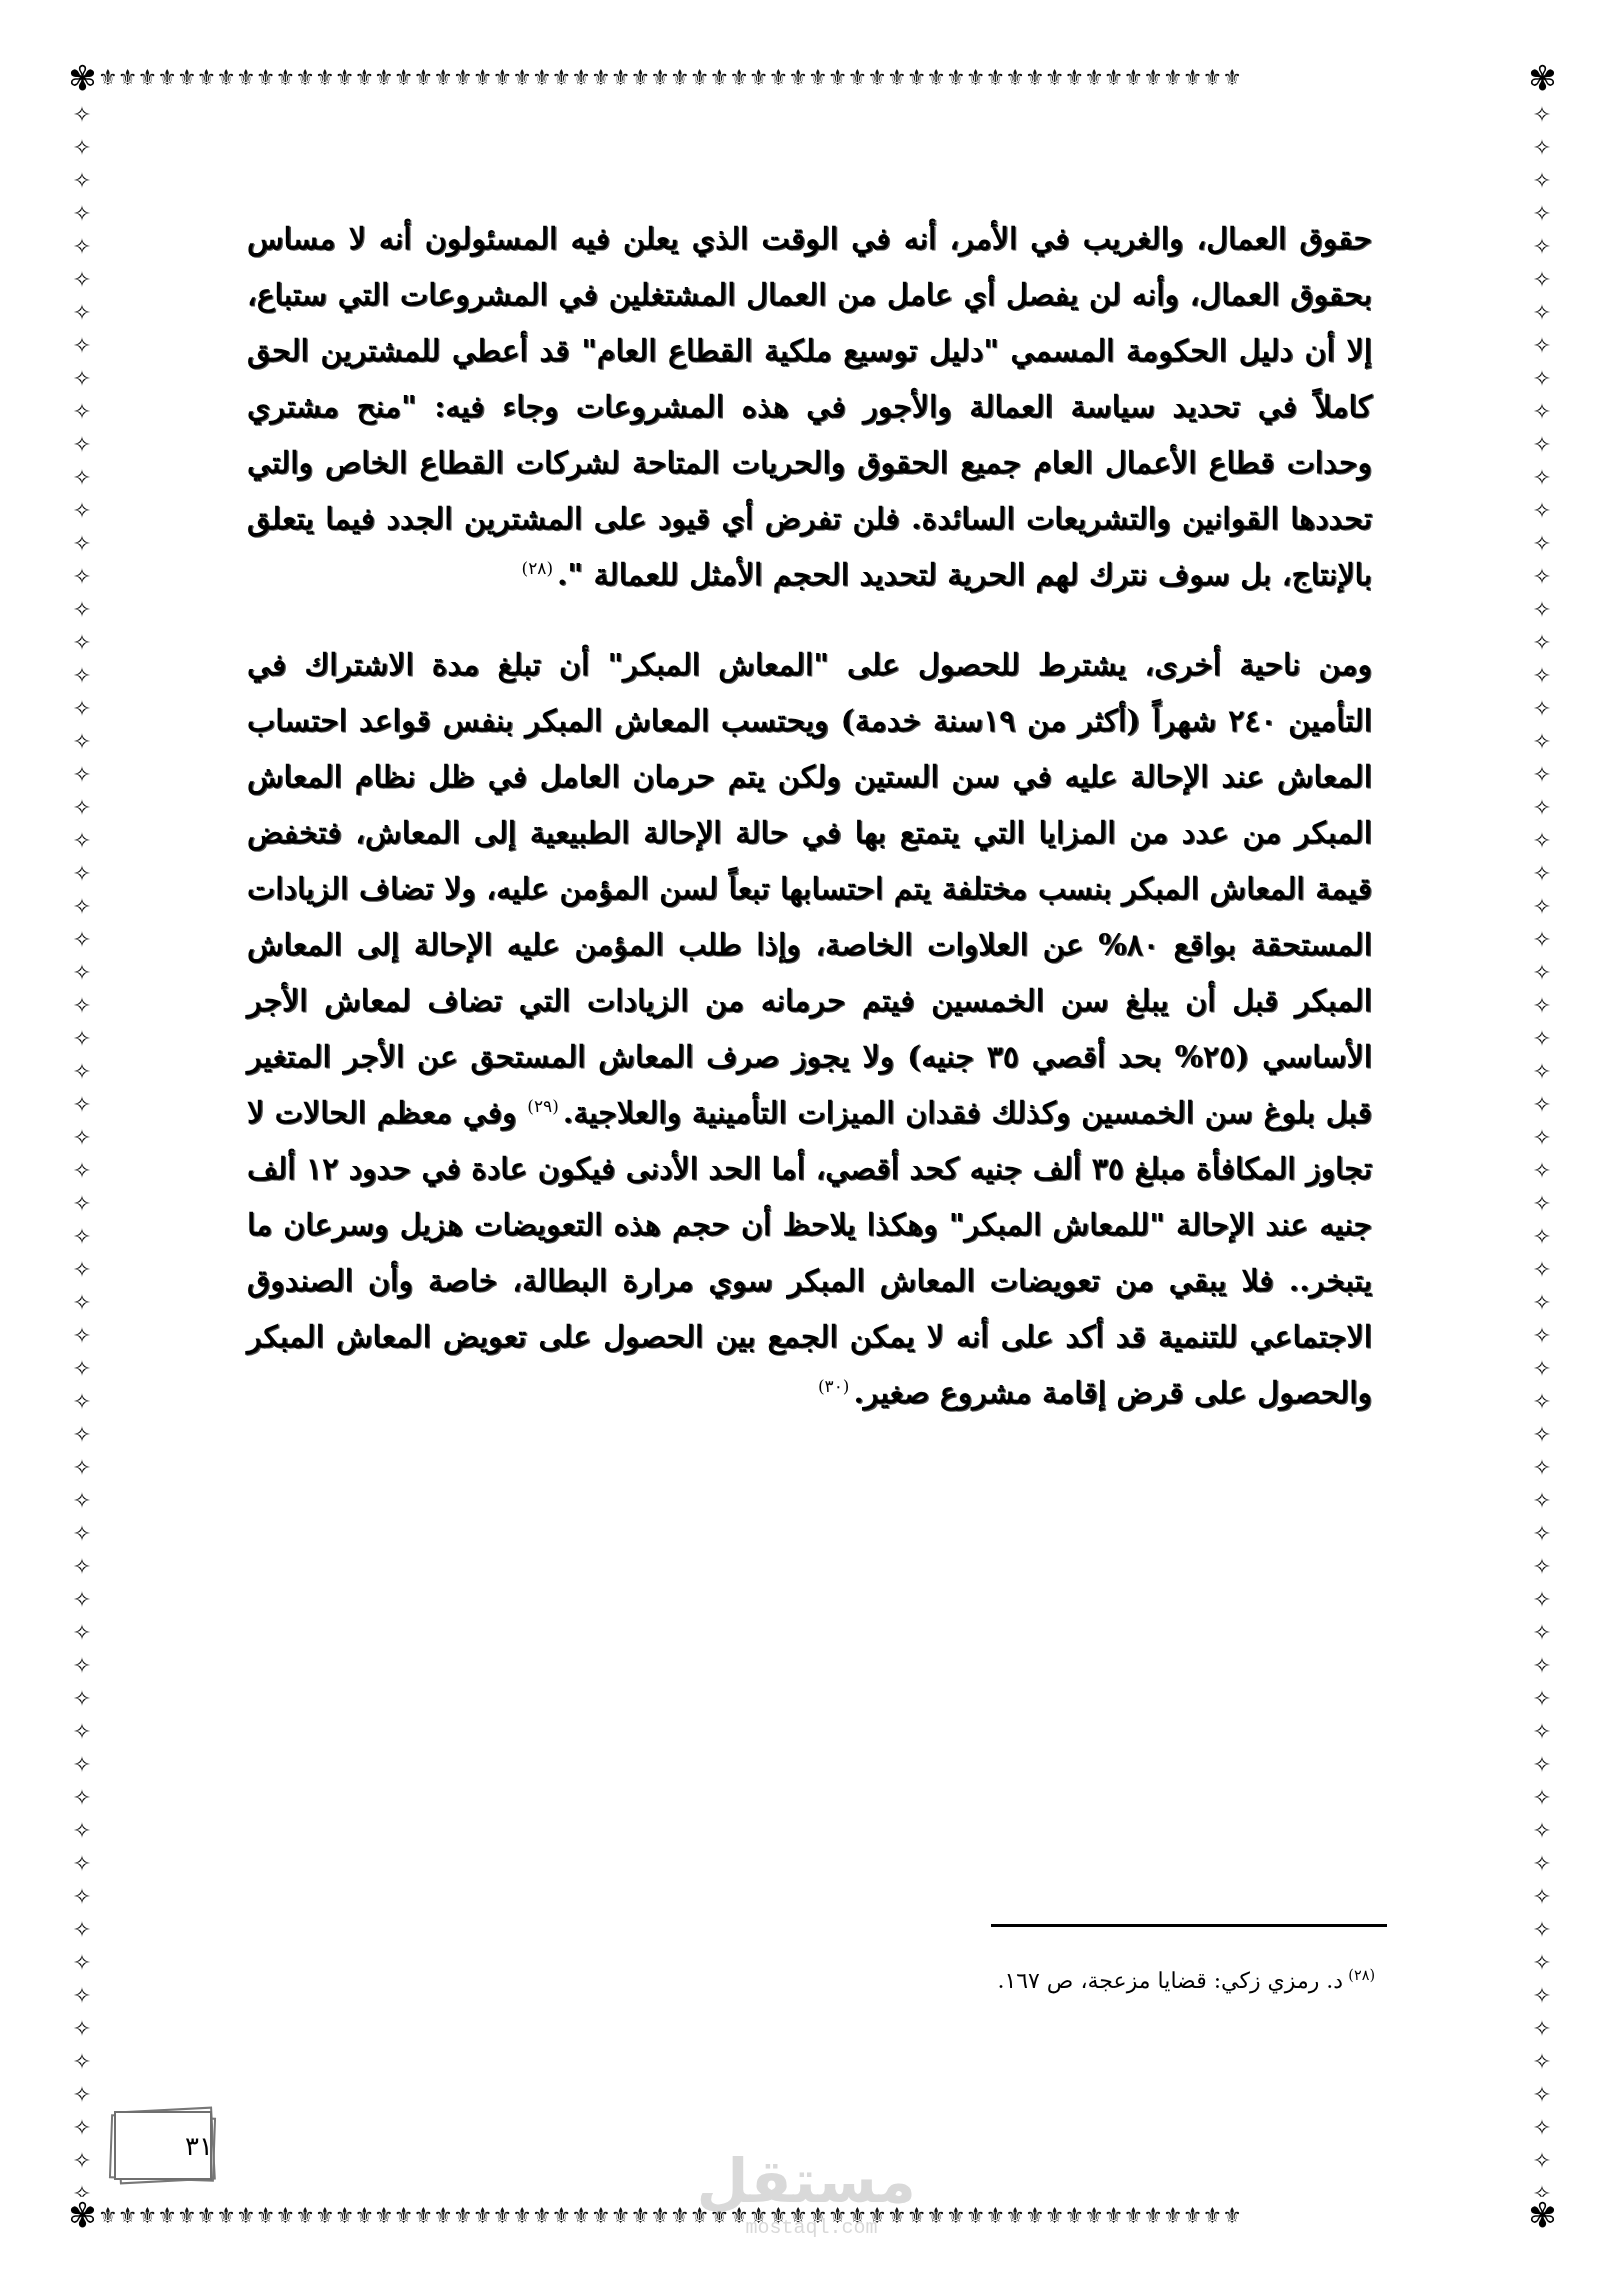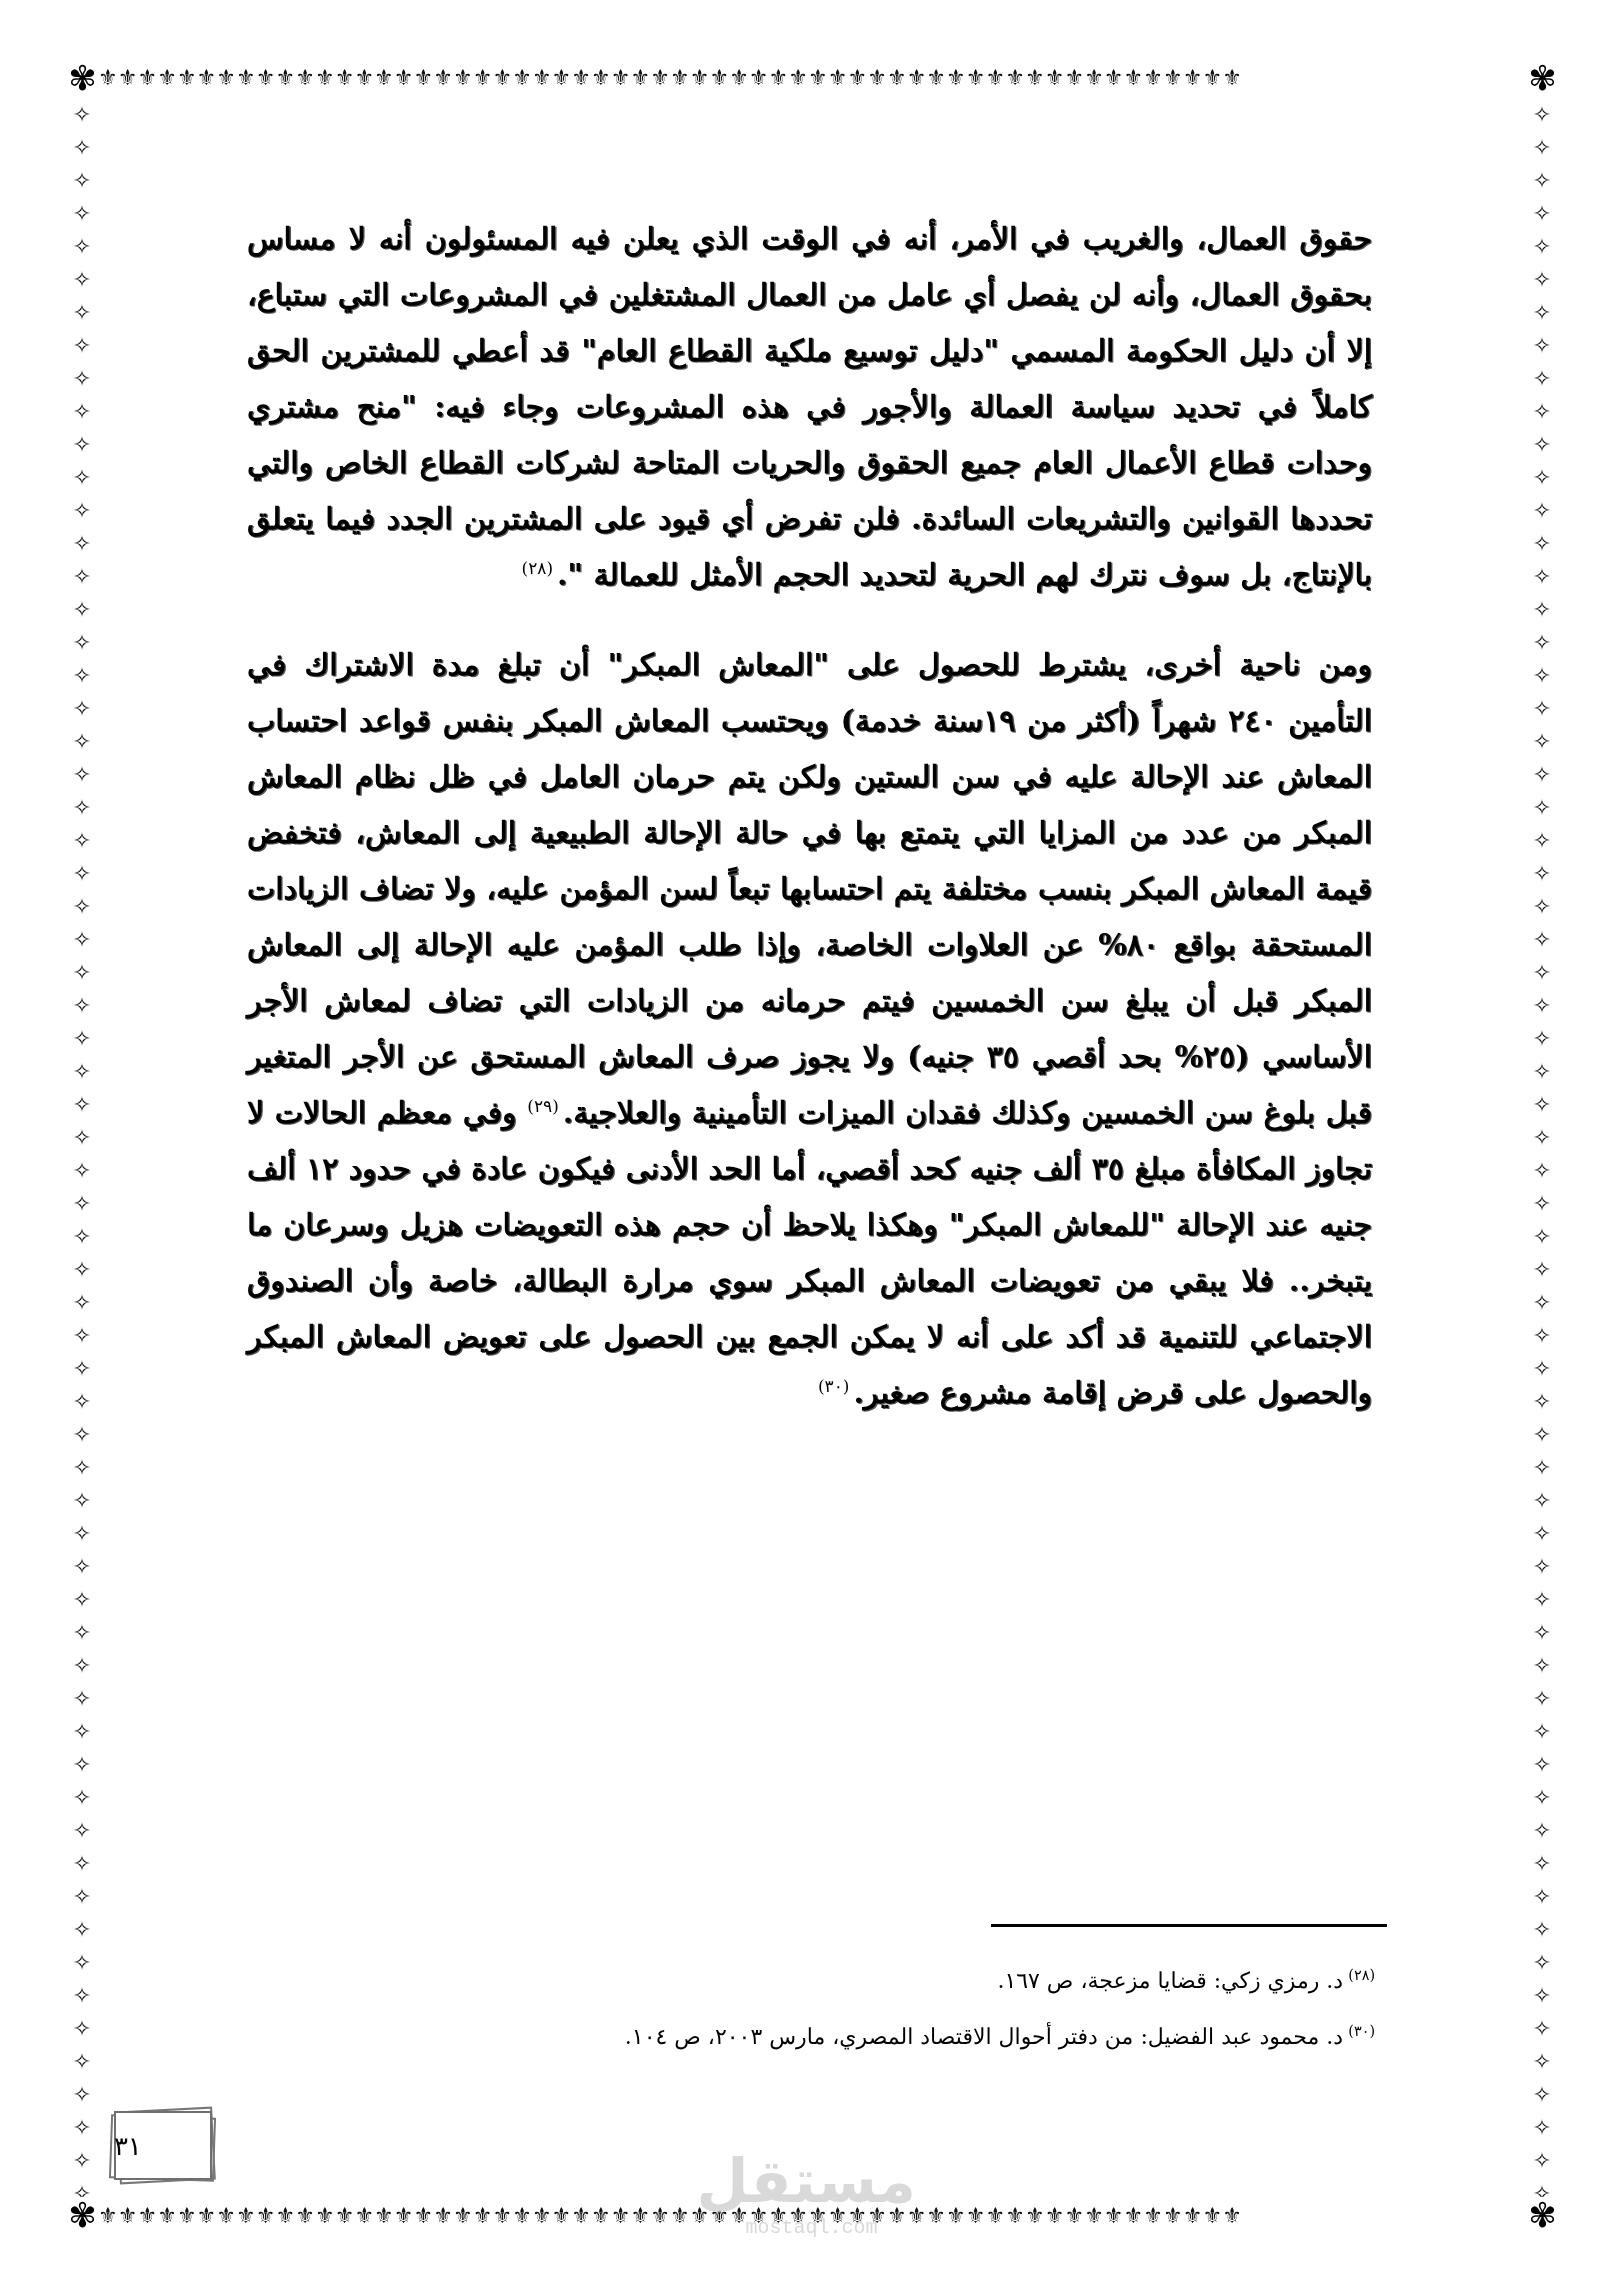--- a/index.html
+++ b/index.html
@@ -38,21 +38,21 @@
   .footnote { font-size: 22px; line-height: 44px; margin: 12px; }
   .footnote .num { font-size: 14.4px; vertical-align: super; line-height: 0; margin-left: 5.2px; }
 
   
   .pagebox { position: absolute; left: 110px; top: 2104px; width: 99px; height: 75px; }
   .pagebox .frame { position: absolute; border: 2.6px solid #777; background: transparent; }
   .pagebox .f1 { left: 7.9px; top: 5.2px; width: 92px; height: 69px; transform: rotate(-3deg); }
   .pagebox .f2 { left: 0px; top: 11.8px; width: 101px; height: 60px; transform: rotate(2deg); }
   .pagebox .f3 { left: 3.9px; top: 6.5px; width: 94px; height: 65px; background: #fff; border-color: #6f6f6f; }
   .pagebox .pnum { position: absolute; left: 3.9px; top: 6.5px; width: 99px; height: 50px;
-                   text-align: left; line-height: 71px; font-size: 26px; direction: rtl; }
+                   text-align: right; line-height: 71px; font-size: 26px; direction: rtl; }
 
   
   .watermark { position: absolute; left: 707px; top: 2150px; width: 209px; text-align: center; color: #d9d9d9; }
   .watermark .wm-ar { font-family: "DejaVu Sans", sans-serif; font-weight: bold; font-size: 60px; line-height: 63px; direction: rtl; }
   .watermark .wm-en { font-family: Liberation Mono, monospace; font-size: 20px; line-height: 29px; }
 </style>
 </head>
 <body>
 
 <div class="page">
@@ -67,21 +67,20 @@
   <div class="corner br">✾</div>
 
   <div class="content">
     <p class="para"><span>حقوق العمال، والغريب في الأمر، أنه في الوقت الذي يعلن فيه المسئولون أنه لا مساس بحقوق العمال، وأنه لن يفصل أي عامل من العمال المشتغلين في المشروعات التي ستباع، إلا أن دليل الحكومة المسمي "دليل توسيع ملكية القطاع العام" قد أعطي للمشترين الحق كاملاً في تحديد سياسة العمالة والأجور في هذه المشروعات وجاء فيه: "منح مشتري وحدات قطاع الأعمال العام جميع الحقوق والحريات المتاحة لشركات القطاع الخاص والتي تحددها القوانين والتشريعات السائدة. فلن تفرض أي قيود على المشترين الجدد فيما يتعلق بالإنتاج، بل سوف نترك لهم الحرية لتحديد الحجم الأمثل للعمالة ".</span><span class="fnref">(٢٨)</span></p>
     <p class="para"><span>ومن ناحية أخرى، يشترط للحصول على "المعاش المبكر" أن تبلغ مدة الاشتراك في التأمين ٢٤٠ شهراً (أكثر من ١٩سنة خدمة) ويحتسب المعاش المبكر بنفس قواعد احتساب المعاش عند الإحالة عليه في سن الستين ولكن يتم حرمان العامل في ظل نظام المعاش المبكر من عدد من المزايا التي يتمتع بها في حالة الإحالة الطبيعية إلى المعاش، فتخفض قيمة المعاش المبكر بنسب مختلفة يتم احتسابها تبعاً لسن المؤمن عليه، ولا تضاف الزيادات المستحقة بواقع ٨٠% عن العلاوات الخاصة، وإذا طلب المؤمن عليه الإحالة إلى المعاش المبكر قبل أن يبلغ سن الخمسين فيتم حرمانه من الزيادات التي تضاف لمعاش الأجر الأساسي (٢٥% بحد أقصي ٣٥ جنيه) ولا يجوز صرف المعاش المستحق عن الأجر المتغير قبل بلوغ سن الخمسين وكذلك فقدان الميزات التأمينية والعلاجية.</span><span class="fnref">(٢٩)</span> <span>وفي معظم الحالات لا تجاوز المكافأة مبلغ ٣٥ ألف جنيه كحد أقصي، أما الحد الأدنى فيكون عادة في حدود ١٢ ألف جنيه عند الإحالة "للمعاش المبكر" وهكذا يلاحظ أن حجم هذه التعويضات هزيل وسرعان ما يتبخر.. فلا يبقي من تعويضات المعاش المبكر سوي مرارة البطالة، خاصة وأن الصندوق الاجتماعي للتنمية قد أكد على أنه لا يمكن الجمع بين الحصول على تعويض المعاش المبكر والحصول على قرض إقامة مشروع صغير.</span><span class="fnref">(٣٠)</span></p>
   </div>
 
   <div class="fn-rule"></div>
   <div class="footnotes">
     <p class="footnote"><span class="num">(٢٨)</span><span>د. رمزي زكي: قضايا مزعجة، ص ١٦٧.</span></p>
-    <p class="footnote"><span class="num">(٣٠)</span><span>د. محمود عبد الفضيل: من دفتر أحوال الاقتصاد المصري، مارس ٢٠٠٣، ص ١٠٤.</span></p>
   </div>
 
   <div class="pagebox">
     <div class="frame f1"></div>
     <div class="frame f2"></div>
     <div class="frame f3"></div>
     <div class="pnum">٣١</div>
   </div>
 
   <div class="watermark">

